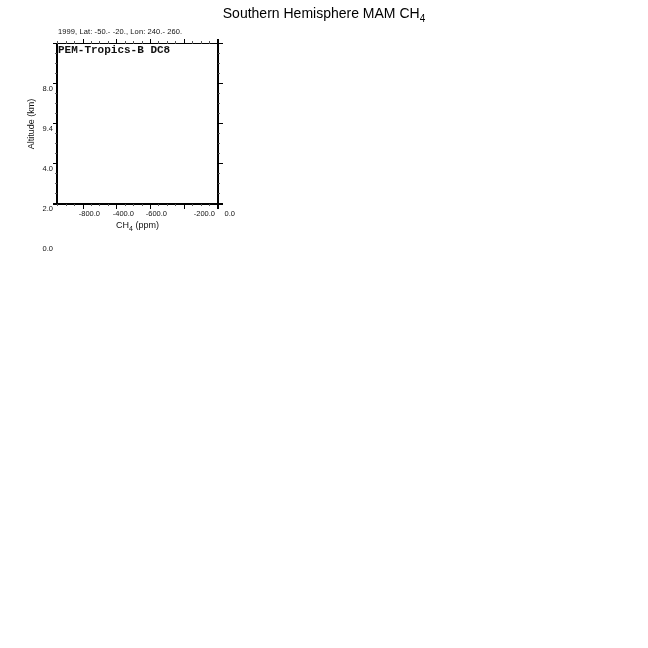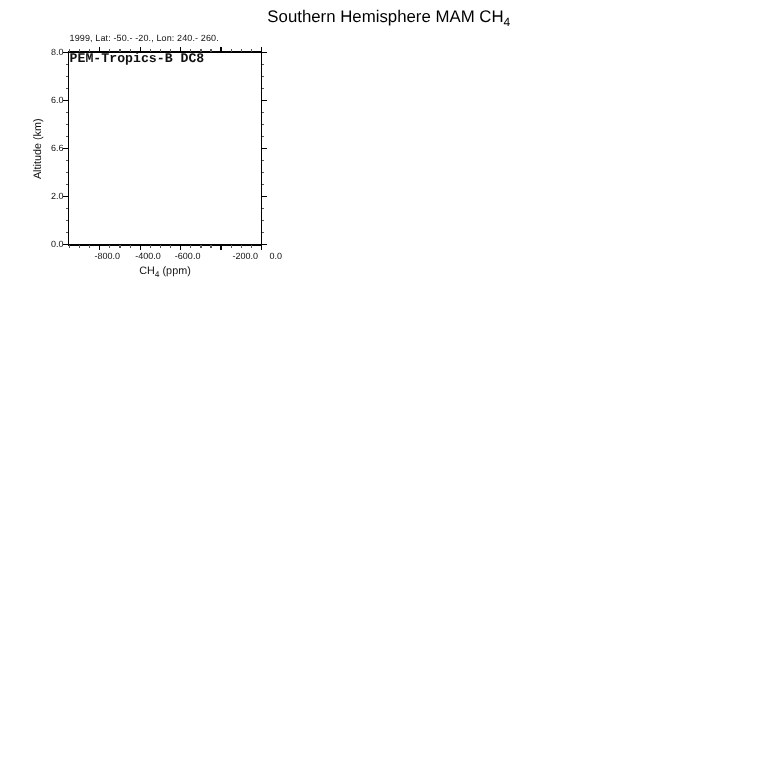--- a/index.html
+++ b/index.html
@@ -22,21 +22,21 @@
 
   .ylabel{position:absolute;left:31px;top:124px;
           transform:translate(-50%,-50%) rotate(-90deg);
           font-size:9px;white-space:nowrap;color:#111;}
 
   .xlabel{position:absolute;left:57px;top:220px;width:161px;text-align:center;
           font-size:9px;line-height:11px;color:#111;white-space:nowrap;}
   .xlabel sub{font-size:7px;}
 
   .ytick{position:absolute;left:30px;width:23px;height:9px;line-height:9px;
-         text-align:right;font-size:7.5px;color:#111;}
+         text-align:right;font-size:7.5px;color:#111;margin-top:45px;}
   .xtick{position:absolute;top:209px;width:34px;height:9px;line-height:9px;
          text-align:right;font-size:7.5px;color:#111;}
 </style>
 </head>
 <body>
 
 <div id="canvas">
 
   <div class="title"><span>Southern Hemisphere MAM CH</span><sub>4</sub></div>
 
@@ -120,22 +120,22 @@
       <line x1="218" y1="53.53125" x2="220.3" y2="53.53125" stroke="#555555" stroke-width="1" shape-rendering="crispEdges"></line>
     </svg>
 
   <div class="legend">PEM-Tropics-B DC8</div>
 
   <div class="ylabel">Altitude (km)</div>
 
   <div class="xlabel"><span>CH</span><sub>4</sub><span> (ppm)</span></div>
 
   <div class="ytick" style="top:39px">8.0</div>
-  <div class="ytick" style="top:79px">6.0</div>
-  <div class="ytick" style="top:119px">6.6</div>
+  <div class="ytick" style="top:79px">9.4</div>
+  <div class="ytick" style="top:119px">4.0</div>
   <div class="ytick" style="top:159px">2.0</div>
   <div class="ytick" style="top:199px">0.0</div>
 
   <div class="xtick" style="left:66px">-800.0</div>
   <div class="xtick" style="left:100px">-400.0</div>
   <div class="xtick" style="left:133px">-600.0</div>
   <div class="xtick" style="left:181px">-200.0</div>
   <div class="xtick" style="left:201px">0.0</div>
 
 </div>

